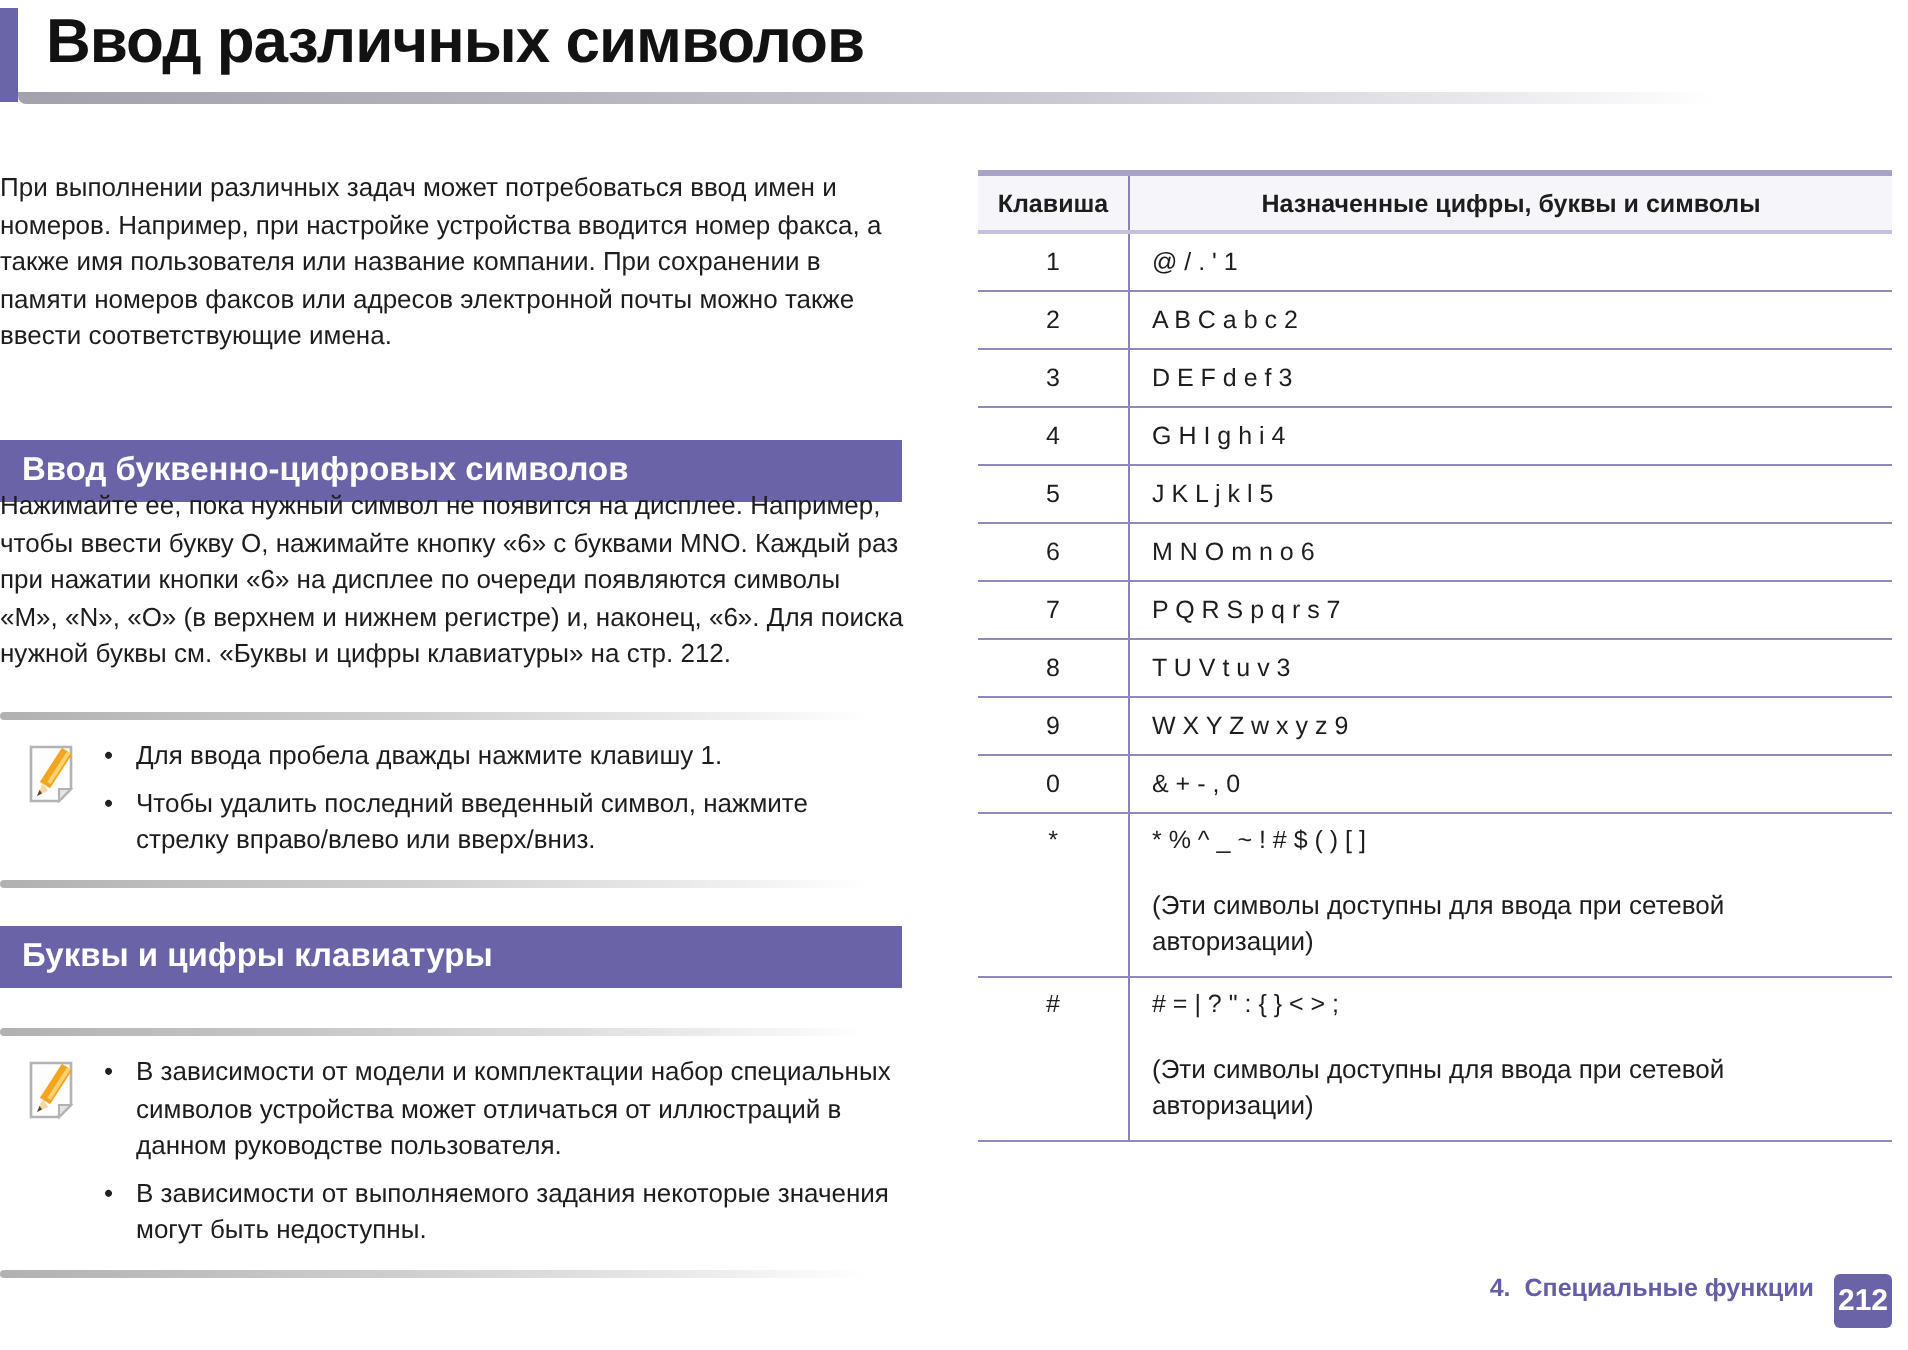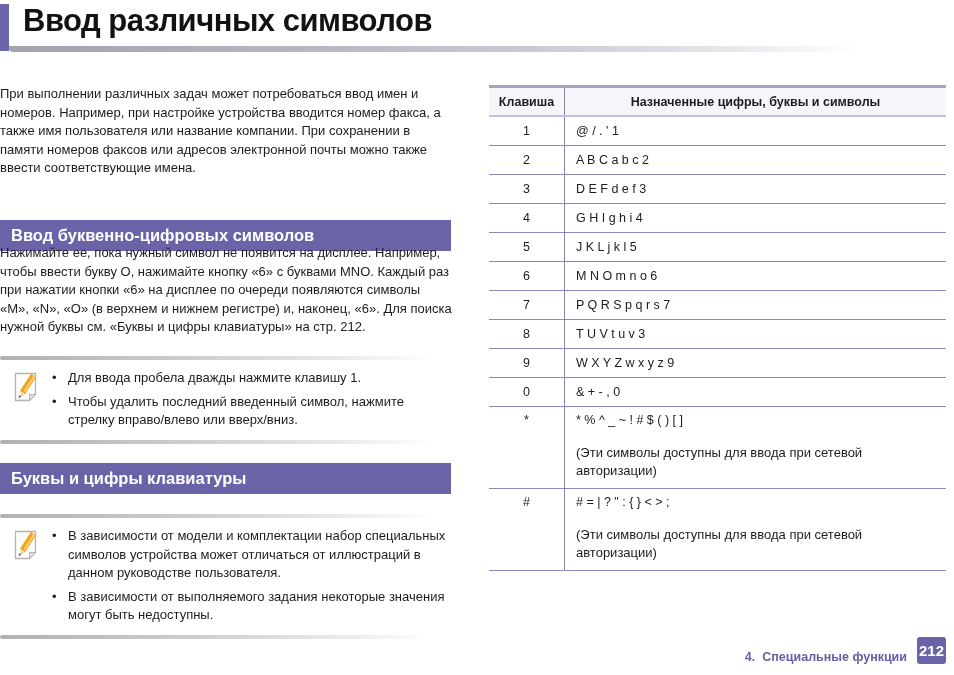--- a/index.html
+++ b/index.html
@@ -47,21 +47,21 @@
   .tbl-header .c2{font-weight:bold;justify-content:center;padding-left:0;}
   .c1{flex:0 0 76px;width:76px;display:flex;align-items:center;justify-content:center;
       border-right:1px solid #8b84b2;align-self:stretch;font-size:12.5px;box-sizing:border-box;}
   .c2{flex:1;display:flex;align-items:center;padding-left:11px;font-size:12.5px;box-sizing:border-box;}
   .tbl-row{display:flex;min-height:28px;border-bottom:1px solid #8f88b8;}
   .tbl-row.tall{align-items:flex-start;}
   .tbl-row.tall .c1{align-items:flex-start;justify-content:center;padding-top:6px;}
   .tbl-row.tall .c2{flex-direction:column;align-items:flex-start;padding-top:6px;padding-bottom:8px;}
   .row-note{margin-top:17px;font-size:13px;line-height:18px;max-width:300px;}
   
-  .footer{position:absolute;top:637px;right:8px;display:flex;align-items:flex-end;}
+  .footer{position:absolute;top:637px;right:8px;display:flex;align-items:flex-start;}
   .footer-chapter{color:#655ea6;font-weight:bold;font-size:12.5px;white-space:nowrap;}
   .footer-chapter .num{margin-right:7px;}
   .page-num-box{
     margin-left:10px;width:29px;height:27px;background:#6a63a8;color:#ffffff;border-radius:3px;
     display:flex;align-items:center;justify-content:center;font-size:15px;font-weight:bold;
   }
 </style>
 </head>
 <body>
 

